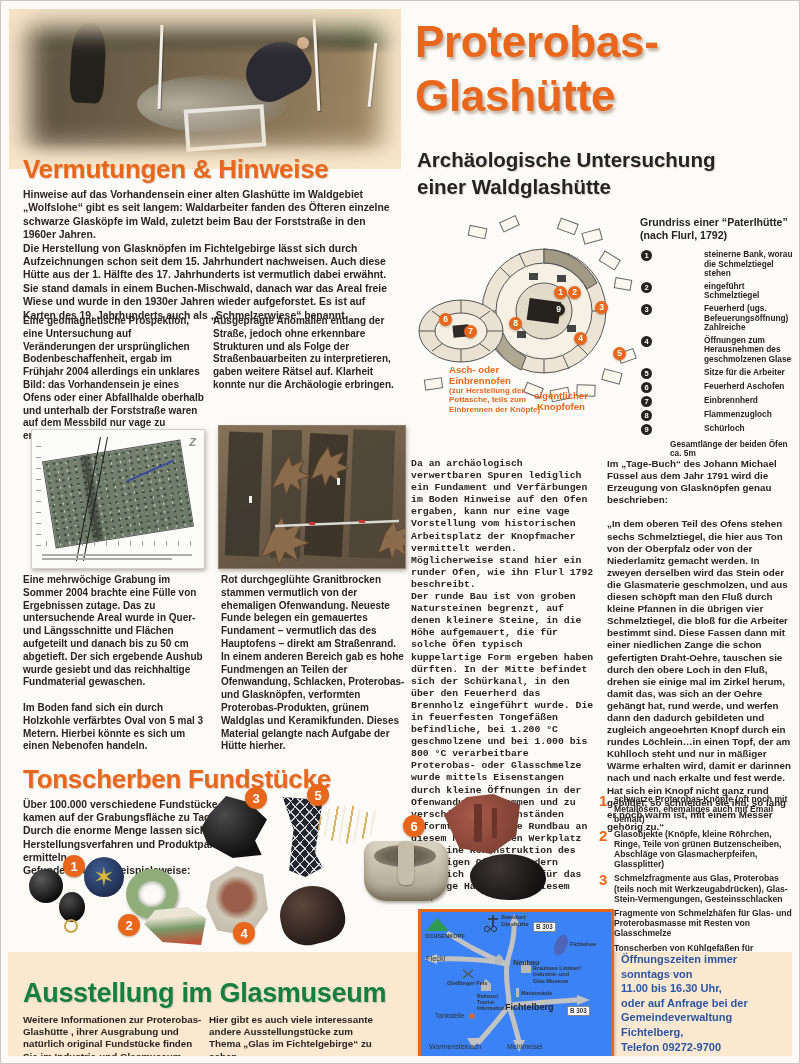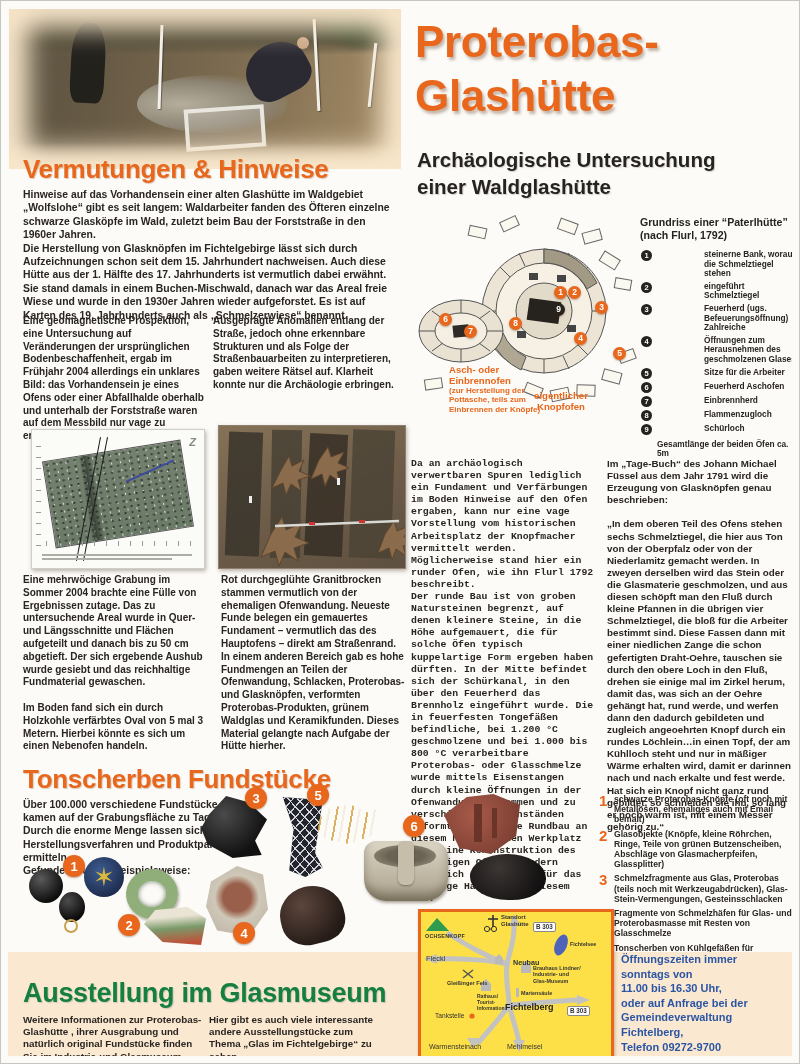--- a/index.html
+++ b/index.html
@@ -55,21 +55,21 @@
   
   .lg-row{display:flex;margin-bottom:3px;}
   .lg-n{flex:0 0 11px;height:11px;margin-right:4px;margin-top:0;background:#26221e;color:#fff;border-radius:50%;
     font-size:7.5px;font-weight:700;display:flex;align-items:center;justify-content:center;}
   .lg-t{font-size:8.3px;line-height:9.6px;font-weight:700;color:#2a2520;margin-left:48px;}
   
   .fl-row{display:flex;margin-bottom:4px;}
   .fl-n{flex:0 0 15px;color:#e8671c;font-size:15px;font-weight:700;line-height:14px;}
   .fl-t{font-size:8.6px;line-height:10.2px;font-weight:700;color:#2a2520;}
   
-  .map{left:410px;top:901px;width:190px;height:150px;background:#fde047;border:3px solid #e8671c;box-shadow:1px 2px 3px rgba(80,40,0,.3);z-index:6;}
+  .map{left:410px;top:901px;width:190px;height:150px;background:#3b82f6;border:3px solid #e8671c;box-shadow:1px 2px 3px rgba(80,40,0,.3);z-index:6;}
   .map .lbl{position:absolute;font-weight:700;color:#333;}
   .b303{position:absolute;background:#fff;border:1px solid #888;border-radius:2px;font-size:6.3px;font-weight:700;color:#333;padding:0 2px;line-height:8px;}
   .artifact{position:absolute;}
 </style>
 </head>
 <body>
 
 <div class="poster">
 <div class="canvas">
 
@@ -169,21 +169,21 @@
           <span class="lg-t">Einbrennherd</span>
         </div>
     <div class="lg-row">
           <span class="lg-n">8</span>
           <span class="lg-t">Flammenzugloch</span>
         </div>
     <div class="lg-row">
           <span class="lg-n">9</span>
           <span class="lg-t">Schürloch</span>
         </div>
-    <div class="lg-t" style="margin-left:16px;margin-top:5px;">Gesamtlänge der beiden Öfen ca. 5m</div>
+    <div class="lg-t" style="margin-left:29px;margin-top:5px;">Gesamtlänge der beiden Öfen ca. 5m</div>
   </div>
 
   <svg class="abs" style="left:401px;top:205px;" width="240" height="192" viewBox="0 0 240 192">
     <g>
       <g fill="#fbf8ef" stroke="#666" stroke-width="1">
         <rect x="150" y="8" width="18" height="11" transform="rotate(20 159 13)"></rect>
         <rect x="174" y="18" width="18" height="11" transform="rotate(-15 183 23)"></rect>
         <rect x="192" y="42" width="18" height="11" transform="rotate(32 201 47)"></rect>
         <rect x="206" y="66" width="16" height="10" transform="rotate(10 214 71)"></rect>
         <rect x="210" y="138" width="16" height="10" transform="rotate(-20 218 143)"></rect>

